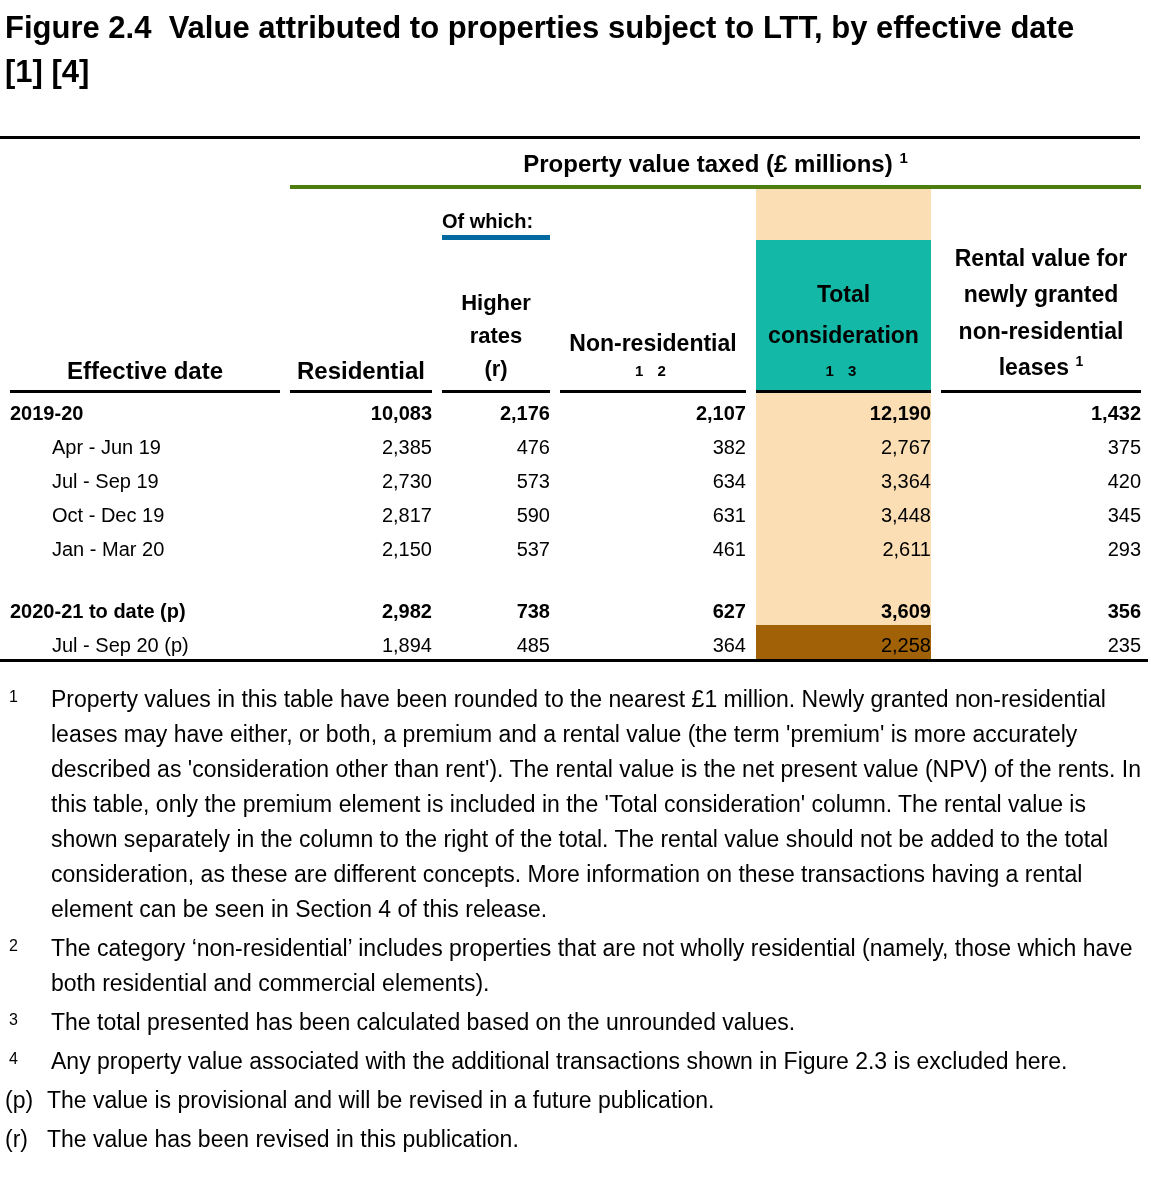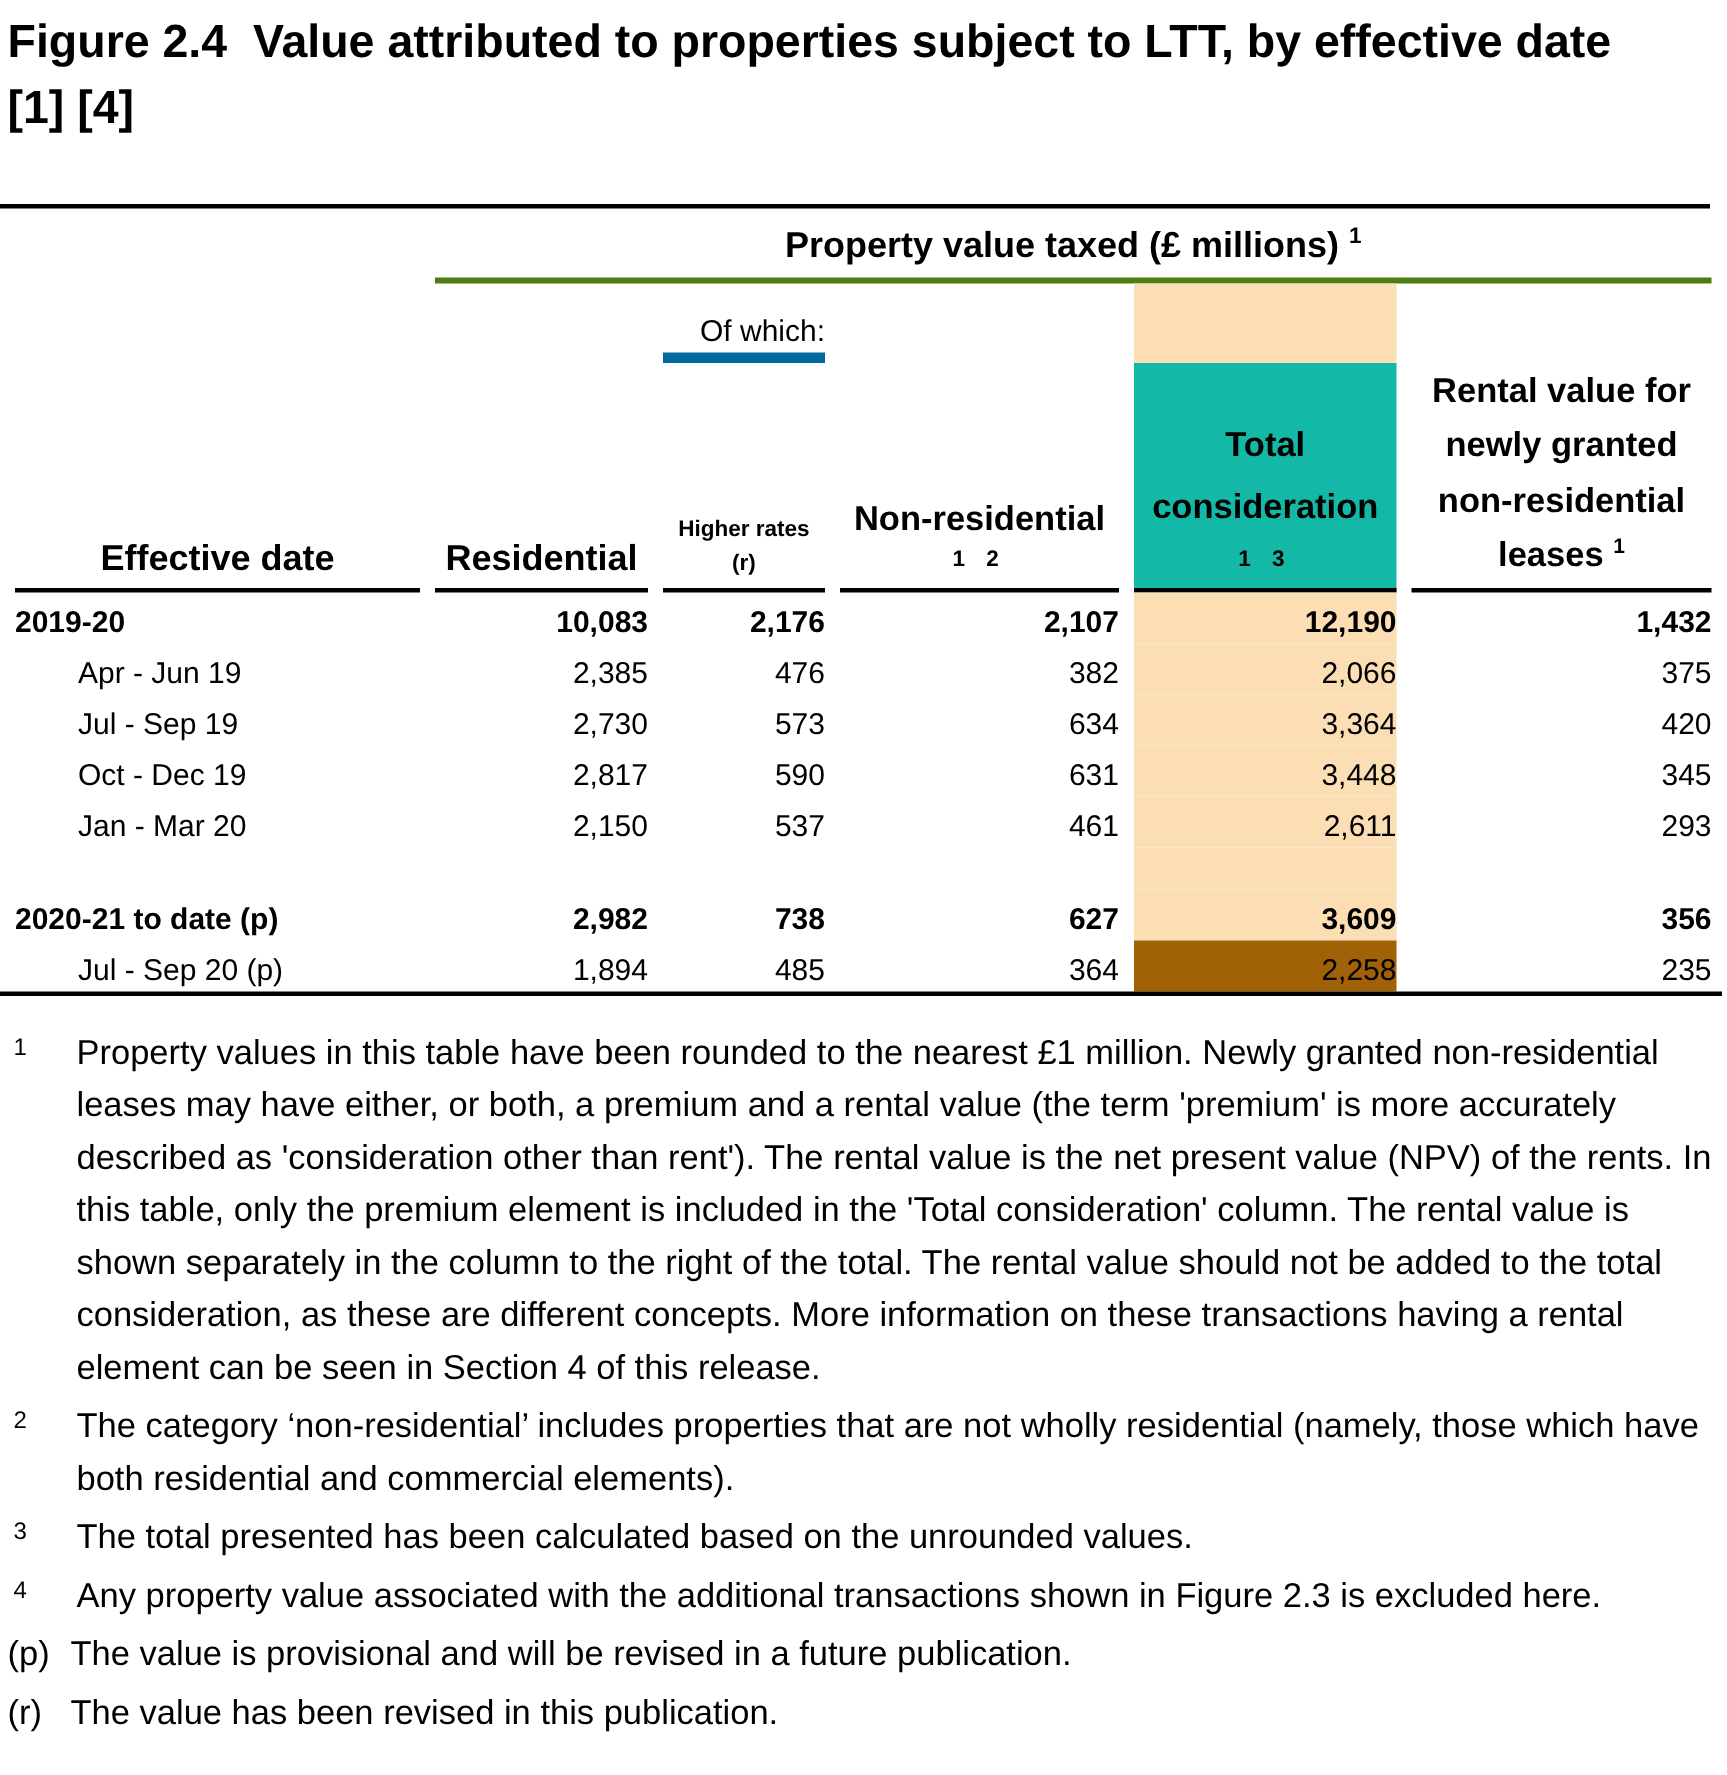--- a/index.html
+++ b/index.html
@@ -18,28 +18,28 @@
           width:1151px; }
   th, td { padding:0; margin:0; font-weight:normal; }
 
   
   .gh { font-size:24px; font-weight:bold; text-align:center; vertical-align:bottom;
         height:39px; padding-bottom:7px; border-bottom:4px solid #4d7c0f; }
   .gh sup { font-size:15px; vertical-align:super; line-height:0; }
 
   
   .ow-row td, .ow-row th { height:44px; vertical-align:bottom; }
-  .ow { font-size:20px; font-weight:normal; text-align:right;
-        border-bottom:7px solid #0369a1; padding-bottom:2px; }
+  .ow { font-size:20px; font-weight:bold; text-align:left;
+        border-bottom:5px solid #0369a1; padding-bottom:2px; }
 
   
   .heads th { vertical-align:bottom; border-bottom:3px solid #000; padding-bottom:5px;
               font-weight:bold; text-align:center; height:122px; }
   .c1, .c2 { font-size:24px; }
-  .c3 { font-size:15px; line-height:1.5; }
+  .c3 { font-size:22px; line-height:1.5; }
   .c4 { font-size:23px; }
   .c5 { font-size:23px; line-height:1.8; }
   .c6 { font-size:23px; line-height:1.58; }
   .c6 sup, .c4 sup { font-size:14px; vertical-align:super; line-height:0; }
   .supline { display:block; font-size:15px; letter-spacing:5px; line-height:1.1;
              margin-top:6px; margin-bottom:6px; font-weight:bold; }
 
   
   .hl { background:#FBDEB4; }
 
@@ -129,21 +129,21 @@
         <td class="num sm">2,176</td>
         <td class="num">2,107</td>
         <td class="num hl" style="background: rgb(251, 222, 180);">12,190</td>
         <td class="num">1,432</td>
       </tr>
       <tr class="data">
         <td class="label indent">Apr - Jun 19</td>
         <td class="num">2,385</td>
         <td class="num sm">476</td>
         <td class="num">382</td>
-        <td class="num hl" style="background: rgb(251, 222, 180);">2,066</td>
+        <td class="num hl" style="background: rgb(251, 222, 180);">2,767</td>
         <td class="num">375</td>
       </tr>
       <tr class="data">
         <td class="label indent">Jul - Sep 19</td>
         <td class="num">2,730</td>
         <td class="num sm">573</td>
         <td class="num">634</td>
         <td class="num hl" style="background: rgb(251, 222, 180);">3,364</td>
         <td class="num">420</td>
       </tr>

